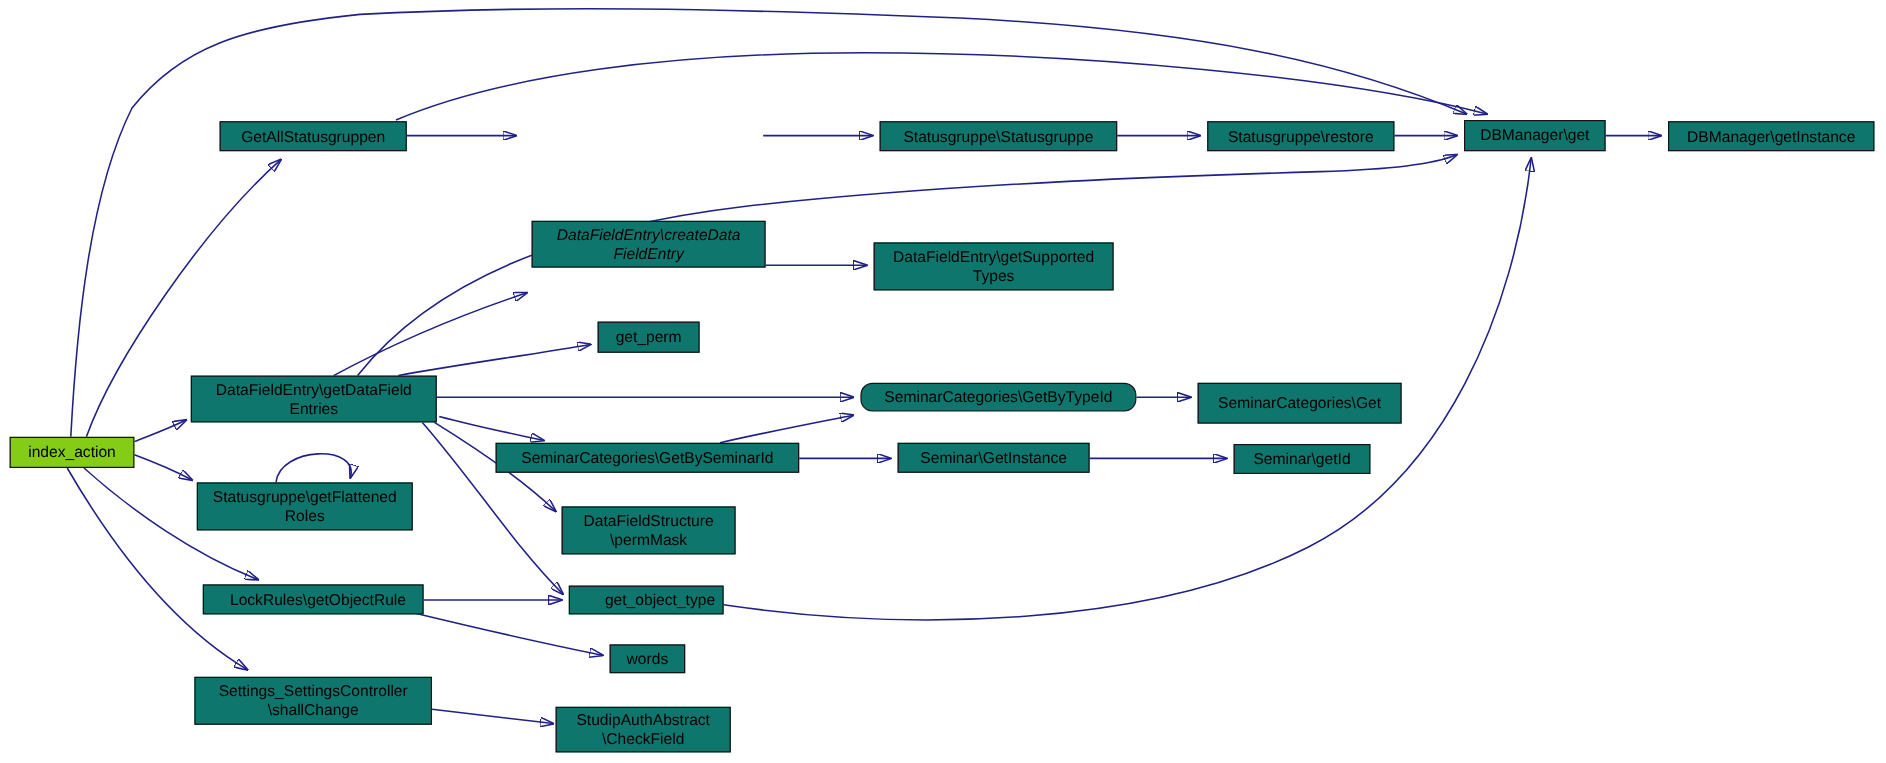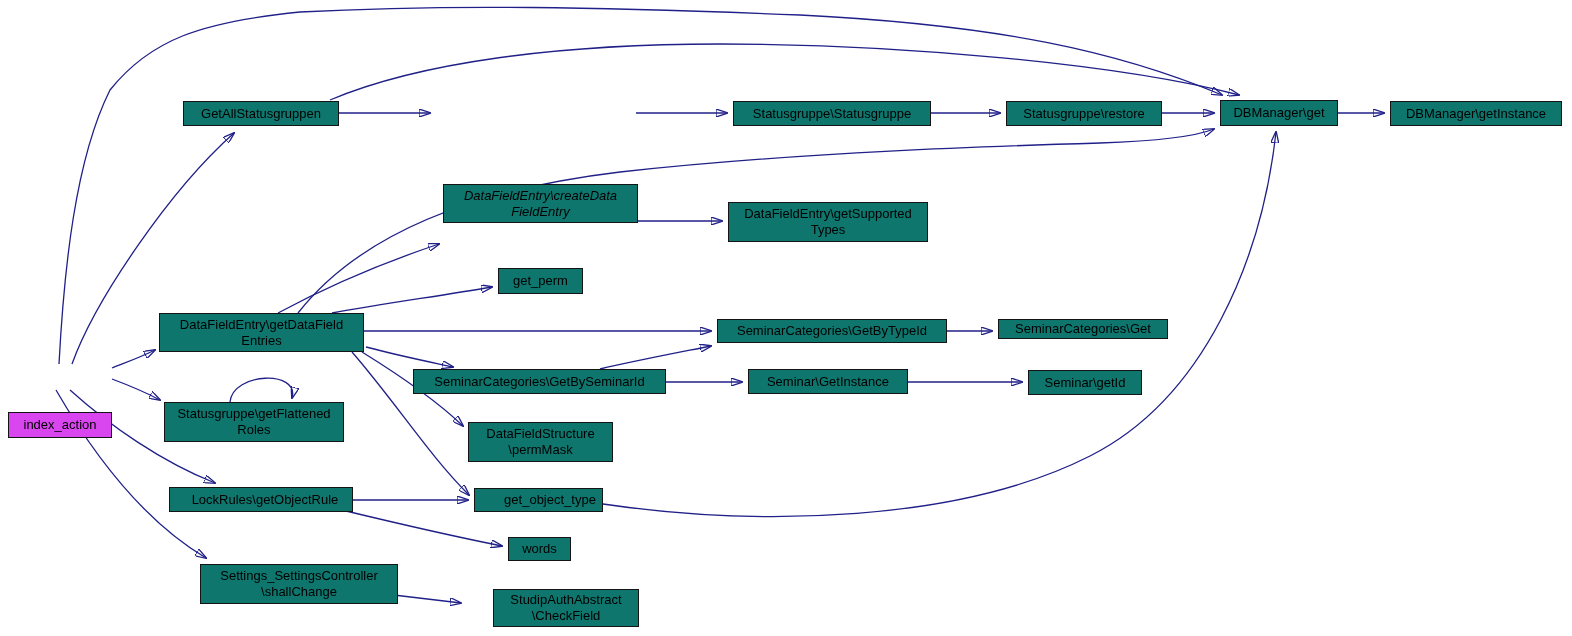--- a/index.html
+++ b/index.html
@@ -4,21 +4,21 @@
 <style>
   html,body{margin:0;padding:0;background:#ffffff;}
   .graph{position:relative;width:1572px;height:636px;background:#ffffff;overflow:hidden;
          font-family:"Liberation Sans","DejaVu Sans",sans-serif;}
   .edges{position:absolute;left:0;top:0;width:1572px;height:636px;}
   .edges path{fill:none;stroke:#202088;stroke-width:1.3px;}
   .node{position:absolute;box-sizing:border-box;background:#0f766e;border:1.2px solid #141414;
         color:#000000;font-size:13px;line-height:16px;display:flex;align-items:center;
         justify-content:center;text-align:center;white-space:pre-line;padding:1px 4px;
         cursor:pointer;}
-  .node.hl{background:#d946ef;cursor:default;margin-top:48px;}
+  .node.hl{background:#84cc16;cursor:default;}
 </style>
 </head>
 <body>
 
 <div class="graph">
 
   <svg class="edges" viewBox="0 0 1572 636" xmlns="http://www.w3.org/2000/svg">
     <defs>
       <marker id="ah" markerWidth="12" markerHeight="8" refX="11" refY="4" orient="auto" markerUnits="userSpaceOnUse">
         <path d="M0,0 L12,4 L0,8 z" fill="#202088"></path>
@@ -72,41 +72,41 @@
 FieldEntry</div>
 
   <div class="node" style="left:728px;top:202px;width:200px;height:40px;">DataFieldEntry\getSupported
 Types</div>
 
   <div class="node" style="left:498px;top:268px;width:85px;height:26px;">get_perm</div>
 
   <div class="node" style="left:159px;top:313px;width:205px;height:39px;">DataFieldEntry\getDataField
 Entries</div>
 
-  <div class="node" style="left:717px;top:319px;width:230px;height:24px;">SeminarCategories\GetByTypeId</div>
+  <div class="node" style="left:717px;top:319px;width:230px;height:24px;border-radius:10px;">SeminarCategories\GetByTypeId</div>
 
-  <div class="node" style="left:998px;top:319px;width:170px;height:20px;">SeminarCategories\Get</div>
+  <div class="node" style="left:998px;top:319px;width:170px;height:34px;">SeminarCategories\Get</div>
 
   <div class="node" style="left:413px;top:369px;width:253px;height:25px;">SeminarCategories\GetBySeminarId</div>
 
   <div class="node" style="left:748px;top:369px;width:160px;height:25px;">Seminar\GetInstance</div>
 
   <div class="node" style="left:1028px;top:370px;width:114px;height:25px;">Seminar\getId</div>
 
   <div class="node" style="left:164px;top:402px;width:180px;height:40px;">Statusgruppe\getFlattened
 Roles</div>
 
   <div class="node" style="left:468px;top:422px;width:145px;height:40px;">DataFieldStructure
 \permMask</div>
 
   <div class="node" style="left:169px;top:487px;width:184px;height:25px;padding-left:12px;">LockRules\getObjectRule</div>
 
   <div class="node" style="left:474px;top:488px;width:129px;height:24px;padding-left:27px;">get_object_type</div>
 
   <div class="node" style="left:508px;top:537px;width:63px;height:24px;">words</div>
 
-  <div class="node" style="left:162px;top:564px;width:198px;height:40px;margin-left:38px;">Settings_SettingsController
+  <div class="node" style="left:162px;top:564px;width:198px;height:40px;">Settings_SettingsController
 \shallChange</div>
 
-  <div class="node" style="left:493px;top:589px;width:146px;height:38px;">StudipAuthAbstract
+  <div class="node" style="left:463px;top:589px;width:146px;height:38px;">StudipAuthAbstract
 \CheckField</div>
 
 </div>
 
 </body></html>

